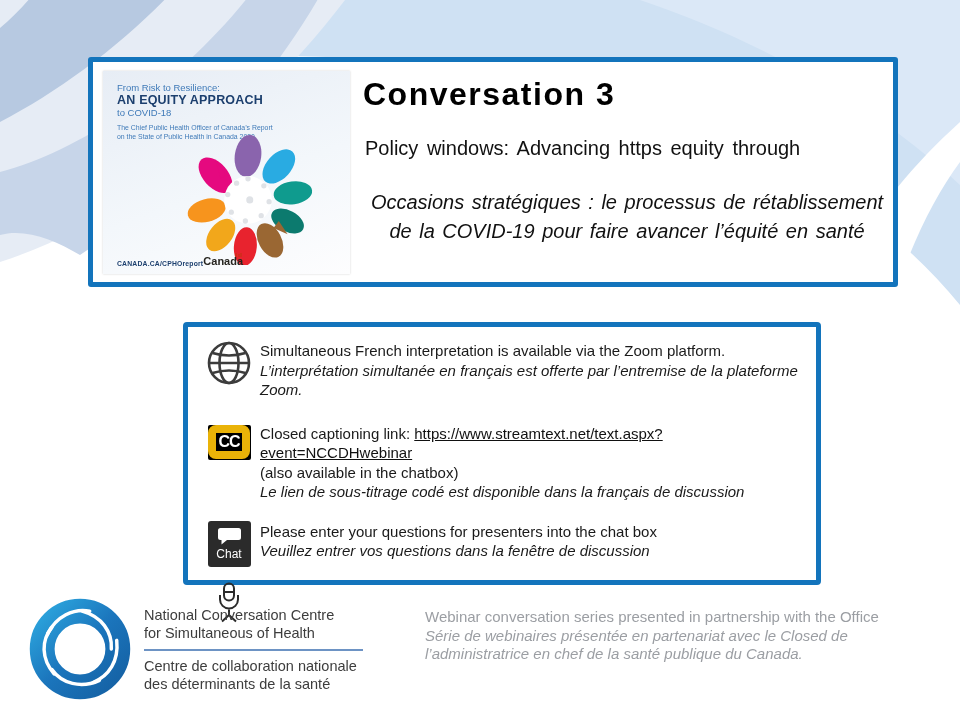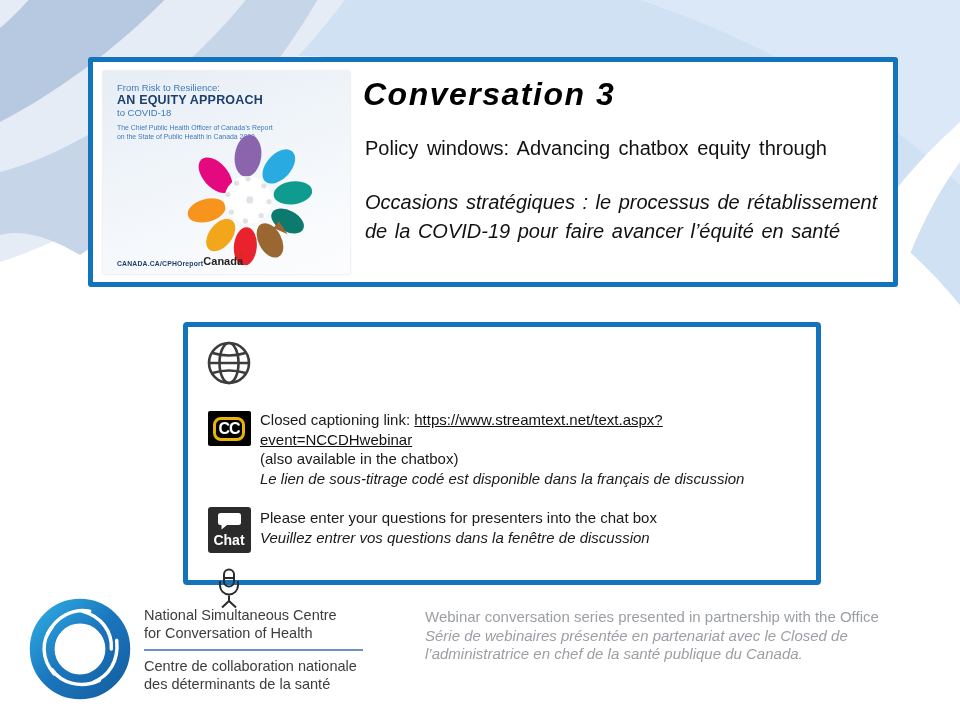--- a/index.html
+++ b/index.html
@@ -19,40 +19,40 @@
   .cover-desc{position:absolute;left:14px;top:53px;font-size:6.9px;line-height:8.6px;color:#3f7ab8;}
   .cover-wheel{position:absolute;left:70px;top:62px;width:150px;height:132px;}
   .cover-footer{position:absolute;left:14px;right:10px;bottom:7px;display:flex;justify-content:flex-start;align-items:flex-end;}
   .cover-url{font-size:6.8px;font-weight:bold;color:#1c3f6e;letter-spacing:.2px;}
   .canada-wordmark{position:relative;font-size:11px;font-weight:bold;color:#26241f;}
   .canada-flag{position:absolute;right:1px;top:-2px;width:7px;height:4px;display:flex;}
   .canada-flag i{flex:1;background:#d52b1e;}
   .canada-flag i.l{background:transparent;border-bottom:3px solid #d52b1e;margin:0 .5px;}
 
   .title-area{position:absolute;left:266px;top:14px;width:530px;}
-  .conv-title{font-size:32px;font-weight:bold;color:#000;letter-spacing:1.5px;margin:0 0 0 4px;font-style:italic;}
+  .conv-title{font-size:32px;font-weight:bold;color:#000;letter-spacing:1.5px;margin:0 0 0 4px;}
   .subtitle-en{margin-top:21px;margin-left:6px;font-size:20px;line-height:28px;color:#111;word-spacing:3px;}
-  .subtitle-fr{margin-top:26px;margin-left:6px;font-size:20px;line-height:29px;color:#111;font-style:italic;word-spacing:2px;}
+  .subtitle-fr{margin-top:26px;margin-left:6px;font-size:20px;line-height:29px;color:#111;font-style:italic;word-spacing:2px;text-align:center;}
 
   
   .info-box{position:absolute;left:183px;top:322px;width:638px;height:263px;background:#fff;
     border:5px solid #1374bc;border-radius:4px;z-index:2;box-sizing:border-box;padding:13px 10px 0 10px;}
   .info-row{display:flex;align-items:flex-start;}
   .info-row .icon-cell{width:62px;display:flex;justify-content:center;flex-shrink:0;}
   .info-text{font-size:15px;line-height:19.5px;color:#1a1a1a;padding-top:1px;}
   .fr{font-style:italic;}
   .mb1{margin-bottom:23px;} .mb2{margin-bottom:19px;} .mb3{margin-bottom:15px;}
   .cc-link{color:#111;text-decoration:underline;cursor:pointer;}
 
   .cc-icon{width:43px;height:35px;background:#000;border-radius:2px;display:flex;align-items:center;justify-content:center;margin-top:2px;}
-  .cc-icon span{border:3px solid #eab308;border-radius:8px;color:#fff;font-weight:bold;font-size:16px;line-height:16px;
+  .cc-icon span{border:8px solid #eab308;border-radius:8px;color:#fff;font-weight:bold;font-size:16px;line-height:16px;
     padding:1px 2px;letter-spacing:-1px;}
   .chat-icon{width:43px;height:46px;background:#2b2b2b;border-radius:3px;display:flex;flex-direction:column;
     align-items:center;justify-content:center;gap:2px;}
-  .chat-icon .chat-label{color:#fff;font-size:14px;font-weight:bold;}
+  .chat-icon .chat-label{color:#fff;font-size:12px;font-weight:normal;}
 
   
   .nccdh-logo{position:absolute;left:26px;top:595px;width:108px;height:108px;z-index:2;}
   .nccdh-text{position:absolute;left:144px;top:607px;z-index:2;font-size:14.5px;line-height:17.5px;color:#3d3d3d;}
   .nccdh-divider{width:219px;height:2px;background:#6d93c4;margin:7px 0 7px 0;}
   .partnership{position:absolute;left:425px;top:608px;width:460px;z-index:2;font-size:15px;line-height:18.5px;color:#9b9ea3;}
 </style>
 </head>
 <body>
 
@@ -113,21 +113,21 @@
               <i class="l"></i>
               <i></i>
             </span>
         </span>
       </div>
     </div>
 
     <div class="title-area">
       <h1 class="conv-title">Conversation 3</h1>
       <div class="subtitle-en">
-        <div>Policy windows: Advancing chatbox equity through</div>
+        <div>Policy windows: Advancing https equity through</div>
       </div>
       <div class="subtitle-fr">
         <div>Occasions stratégiques : le processus de rétablissement</div>
         <div>de la COVID-19 pour faire avancer l’équité en santé</div>
       </div>
     </div>
   </div>
 
   <div class="info-box">
 
@@ -135,20 +135,24 @@
       <div class="icon-cell">
         <svg width="46" height="46" viewBox="0 0 46 46">
           <g fill="none" stroke="#3c3c3c" stroke-width="2.6">
             <circle cx="23" cy="23" r="20"></circle>
             <ellipse cx="23" cy="23" rx="9.5" ry="20"></ellipse>
             <line x1="3.5" y1="23" x2="42.5" y2="23"></line>
             <path d="M6.5,13 Q23,18 39.5,13"></path>
             <path d="M6.5,33 Q23,28 39.5,33"></path>
           </g>
         </svg>
+      </div>
+      <div class="info-text">
+        <div>Simultaneous French interpretation is available via the Zoom platform.</div>
+        <div class="fr">L’interprétation simultanée en français est offerte par l’entremise de la plateforme Zoom.</div>
       </div>
     </div>
 
     <div class="info-row mb2">
       <div class="icon-cell">
         <div class="cc-icon">
           <span>CC</span>
         </div>
       </div>
       <div class="info-text">
@@ -201,22 +205,22 @@
       <path d="M52,15 C70,20 80,34 79,50"></path>
       <path d="M84,42 C86,61 77,75 62,81"></path>
       <path d="M68,79 C51,87 33,82 24,69"></path>
       <path d="M26,73 C14,59 14,42 24,30"></path>
       <path d="M20,36 C28,20 44,12 59,15"></path>
     </g>
   </svg>
 
   <div class="nccdh-text">
     <div>
-      <div>National Simultaneous Centre</div>
-      <div>for Conversation of Health</div>
+      <div>National Conversation Centre</div>
+      <div>for Simultaneous of Health</div>
     </div>
     <div class="nccdh-divider"></div>
     <div>
       <div>Centre de collaboration nationale</div>
       <div>des déterminants de la santé</div>
     </div>
   </div>
 
   <div class="partnership">
     <div>

